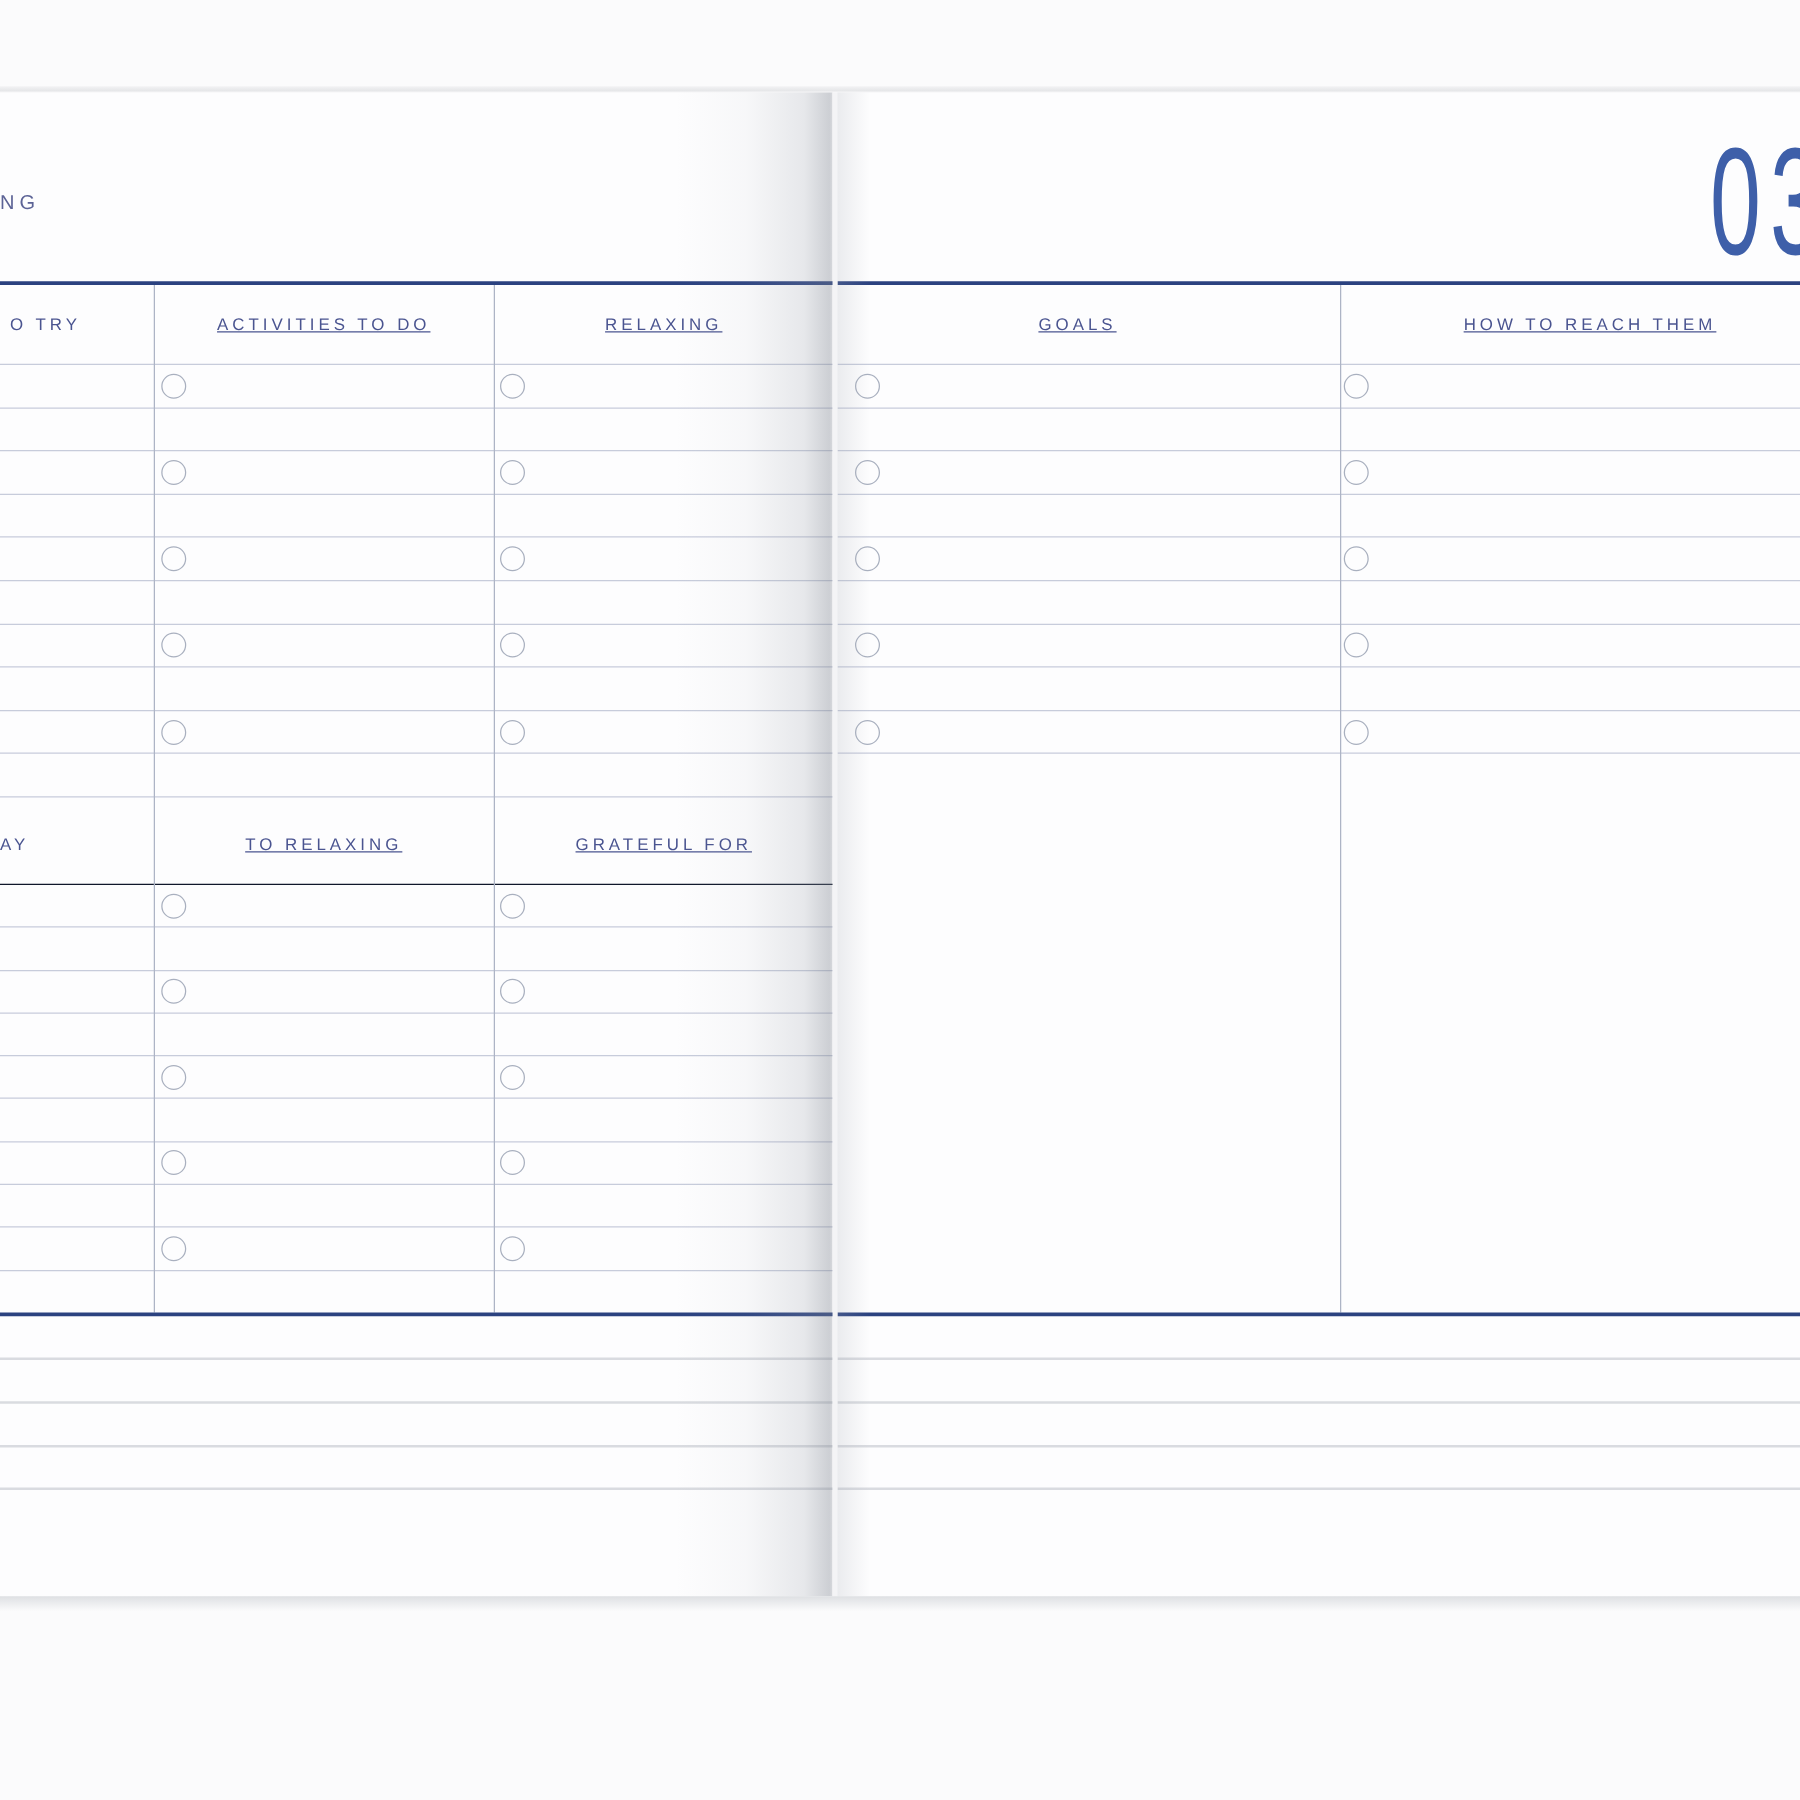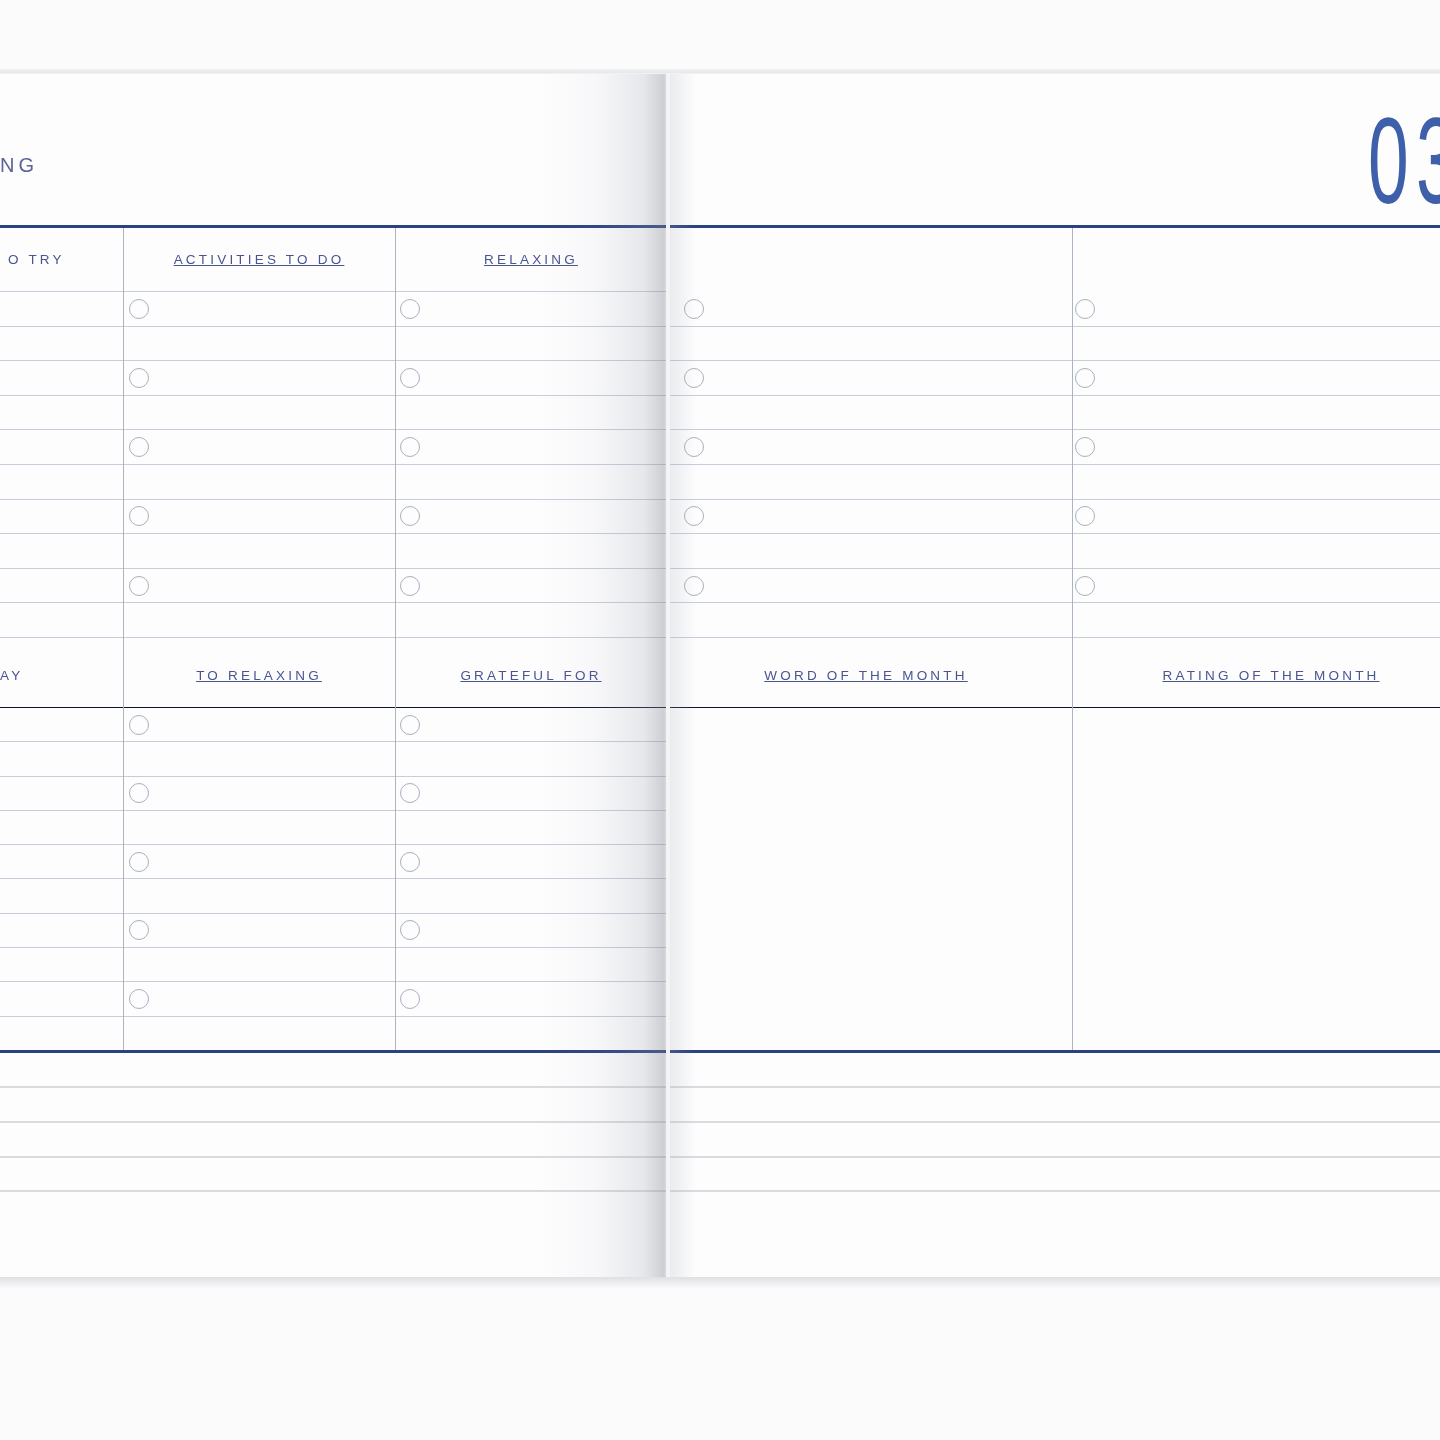--- a/index.html
+++ b/index.html
@@ -18,21 +18,21 @@
   .page{position:absolute;top:0;height:1203px;}
   .page-left{left:0;width:667px;}
   .page-right{left:670px;width:770px;}
 
   
   .col-header{
     position:absolute;transform:translateX(-50%);
     font-size:13.5px;letter-spacing:3.2px;color:#4a5490;white-space:nowrap;text-decoration:underline;
   }
   .frag{position:absolute;font-size:13.5px;letter-spacing:3.2px;color:#4a5490;white-space:nowrap;}
-  .title-frag{position:absolute;left:0;top:80px;font-size:20px;letter-spacing:4px;color:#5c6396;}
+  .title-frag{position:absolute;left:0;top:80px;font-size:16px;letter-spacing:4px;color:#5c6396;}
   .month-number{
     position:absolute;left:698px;top:26px;
     font-size:122px;line-height:1;letter-spacing:12px;color:#3e5fa9;
     transform:scaleX(0.6);transform-origin:left top;white-space:nowrap;
   }
 
   
   .navy-line{position:absolute;left:0;width:100%;height:3px;background:#2b4280;}
   .navy-top{top:151px;}
   .navy-mid{top:976px;}
@@ -164,20 +164,24 @@
     <div class="ruled" style="top:1082px;"></div>
     <div class="ruled" style="top:1116px;"></div>
   </div>
 
   <div class="page page-right">
 
     <div class="month-number">03</div>
 
     <div class="navy-line navy-top"></div>
 
+    <div class="header-band upper-band">
+      <span class="col-header" style="left:192px;">GOALS</span>
+      <span class="col-header" style="left:602px;">HOW TO REACH THEM</span>
+    </div>
 
     <div class="rows rows-upper">
         <div class="trow">
           <span class="circle" style="left: 14px;"></span>
           <span class="circle" style="left: 405px;"></span>
         </div>
         <div class="trow"></div>
         <div class="trow">
           <span class="circle" style="left: 14px;"></span>
           <span class="circle" style="left: 405px;"></span>
@@ -193,24 +197,20 @@
           <span class="circle" style="left: 405px;"></span>
         </div>
         <div class="trow"></div>
         <div class="trow">
           <span class="circle" style="left: 14px;"></span>
           <span class="circle" style="left: 405px;"></span>
         </div>
         <div class="trow"></div>
       </div>
 
-    <div class="header-band lower-band">
-      <span class="col-header" style="left:196px;">WORD OF THE MONTH</span>
-      <span class="col-header" style="left:601px;">RATING OF THE MONTH</span>
-    </div>
 
     <div class="vdivider" style="left:402px;"></div>
 
     <div class="navy-line navy-mid"></div>
 
     <div class="ruled" style="top:1012px;"></div>
     <div class="ruled" style="top:1047px;"></div>
     <div class="ruled" style="top:1082px;"></div>
     <div class="ruled" style="top:1116px;"></div>
   </div>

